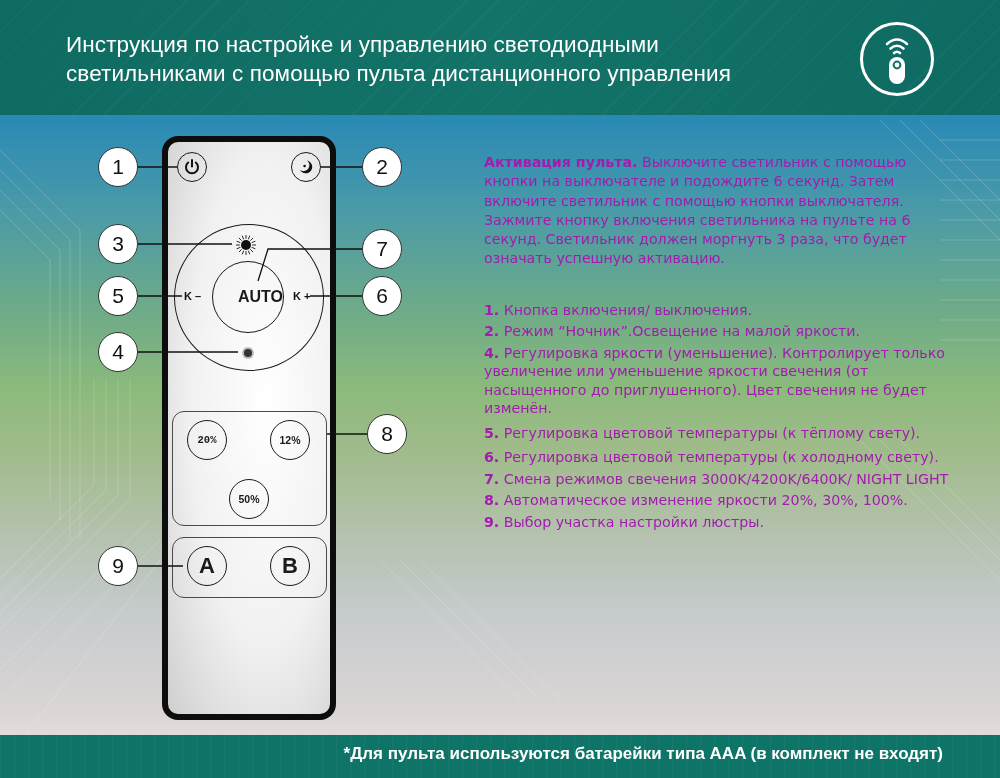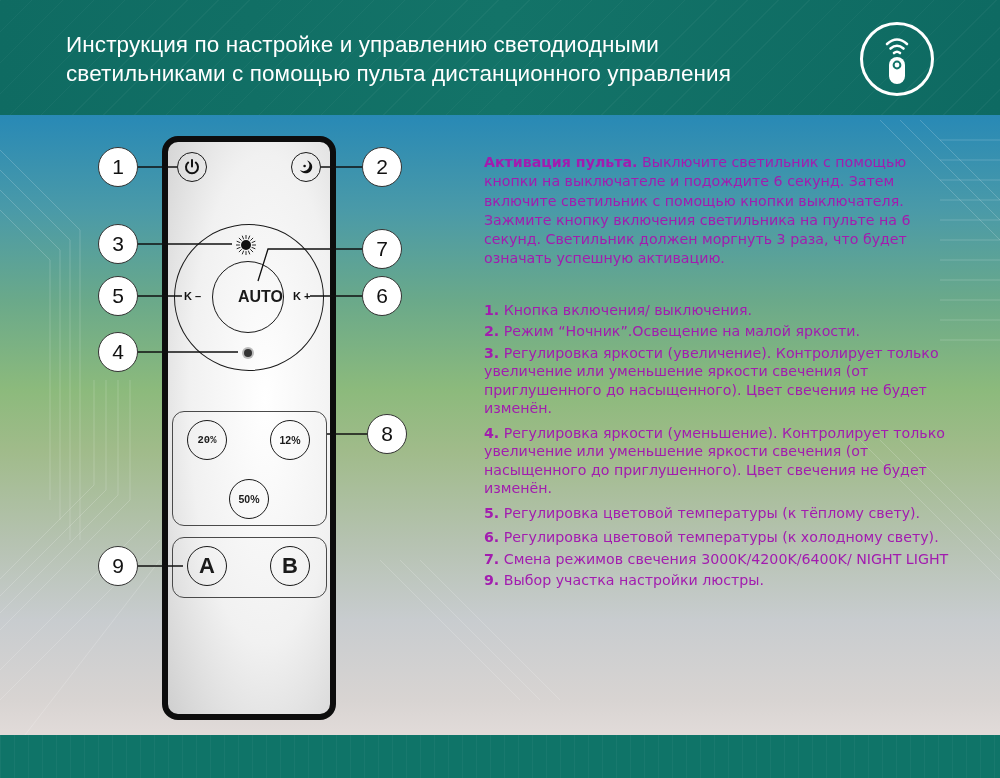--- a/index.html
+++ b/index.html
@@ -259,24 +259,25 @@
 <div class="callout" style="left:362px;top:276px">6</div>
 <div class="callout" style="left:362px;top:229px">7</div>
 <div class="callout" style="left:367px;top:414px">8</div>
 <div class="callout" style="left:98px;top:546px">9</div>
 
 <div class="panel">
   <p class="intro"><b>Активация пульта.</b><span> Выключите светильник с помощью кнопки на выключателе и подождите 6 секунд. Затем включите светильник с помощью кнопки выключателя. Зажмите кнопку включения светильника на пульте на 6 секунд. Светильник должен моргнуть 3 раза, что будет означать успешную активацию.</span></p>
   <div class="items">
     <p class="item"><b>1.</b><span> Кнопка включения/ выключения.</span></p>
     <p class="item"><b>2.</b><span> Режим “Ночник”.Освещение на малой яркости.</span></p>
-    <p class="item gap"><b>3.</b><span> Регулировка яркости (увеличение). Контролирует только увеличение или уменьшение яркости свечения (от приглушенного до насыщенного). Цвет свечения не будет изменён.</span></p>
     <p class="item gap"><b>4.</b><span> Регулировка яркости (уменьшение). Контролирует только увеличение или уменьшение яркости свечения (от насыщенного до приглушенного). Цвет свечения не будет изменён.</span></p>
     <p class="item gap"><b>5.</b><span> Регулировка цветовой температуры (к тёплому свету).</span></p>
     <p class="item"><b>6.</b><span> Регулировка цветовой температуры (к холодному свету).</span></p>
     <p class="item"><b>7.</b><span> Смена режимов свечения 3000K/4200K/6400K/ NIGHT LIGHT</span></p>
+    <p class="item"><b>8.</b><span> Автоматическое изменение яркости 20%, 30%, 100%.</span></p>
     <p class="item"><b>9.</b><span> Выбор участка настройки люстры.</span></p>
   </div>
 </div>
 
 <div class="footer">
   <div class="footer-stripes"></div>
+  <div class="footer-note">*Для пульта используются батарейки типа AAA (в комплект не входят)</div>
 </div>
 
 </body></html>

